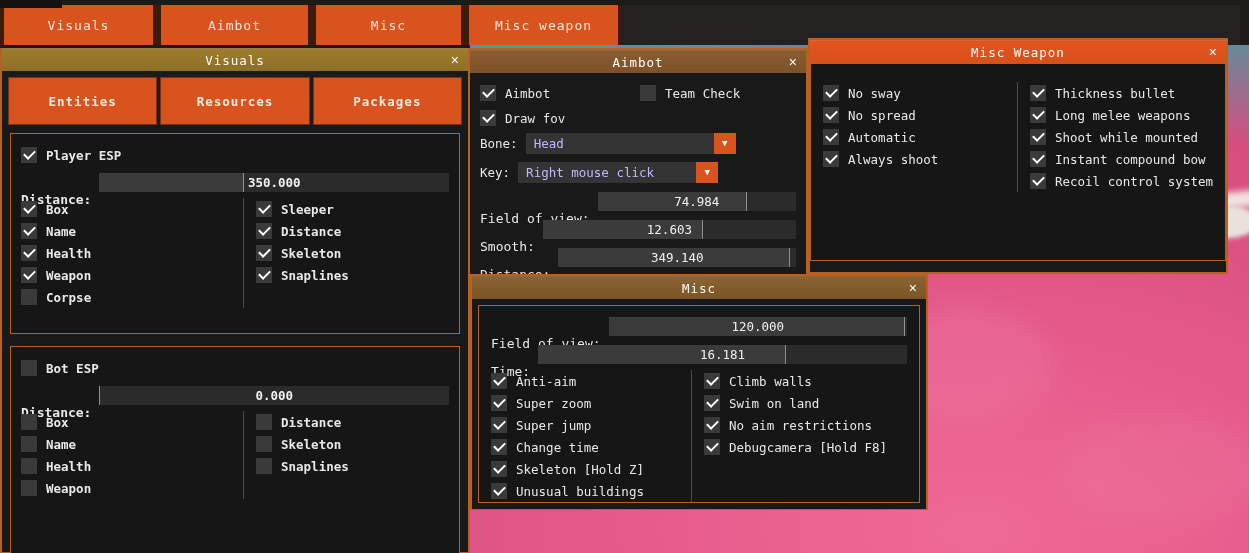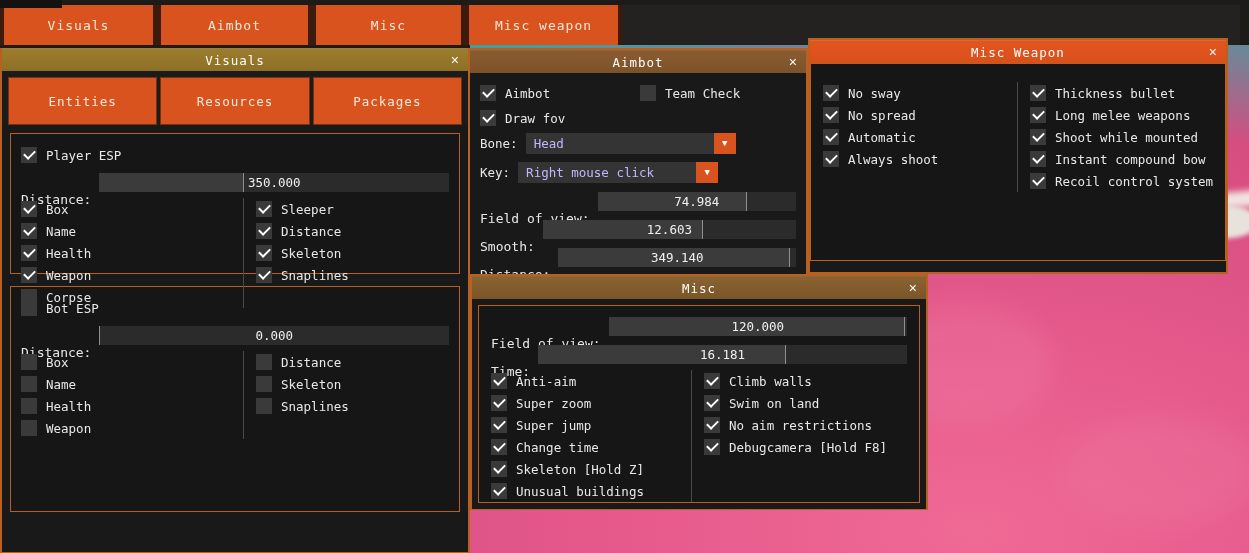--- a/index.html
+++ b/index.html
@@ -158,28 +158,28 @@
   <div class="tab t2">Misc</div>
   <div class="tab t3">Misc weapon</div>
   <div class="tail"></div>
 </div>
 
 <div class="win" id="win-visuals">
   <div class="win-title title-gold">
     <span>Visuals</span>
     <span class="xbtn">×</span>
   </div>
-  <div class="win-body" style="height:481px;">
+  <div class="win-body" style="height:481px;font-weight:bold;">
     <div class="subtabs">
       <div class="subtab">Entities</div>
       <div class="subtab">Resources</div>
       <div class="subtab">Packages</div>
     </div>
 
-    <div class="group" style="height:141px;">
+    <div class="group" style="height:201px;">
       <div class="cb-row" style="margin-bottom:4px;">
         <div class="cb on"></div>
         <div class="cb-lbl">Player ESP</div>
       </div>
       <div class="slider-row">
         <div class="slider-lbl">Distance:</div>
         <div class="slider">
           <div class="fill" style="width:41%;"></div>
           <div class="val">350.000</div>
         </div>

